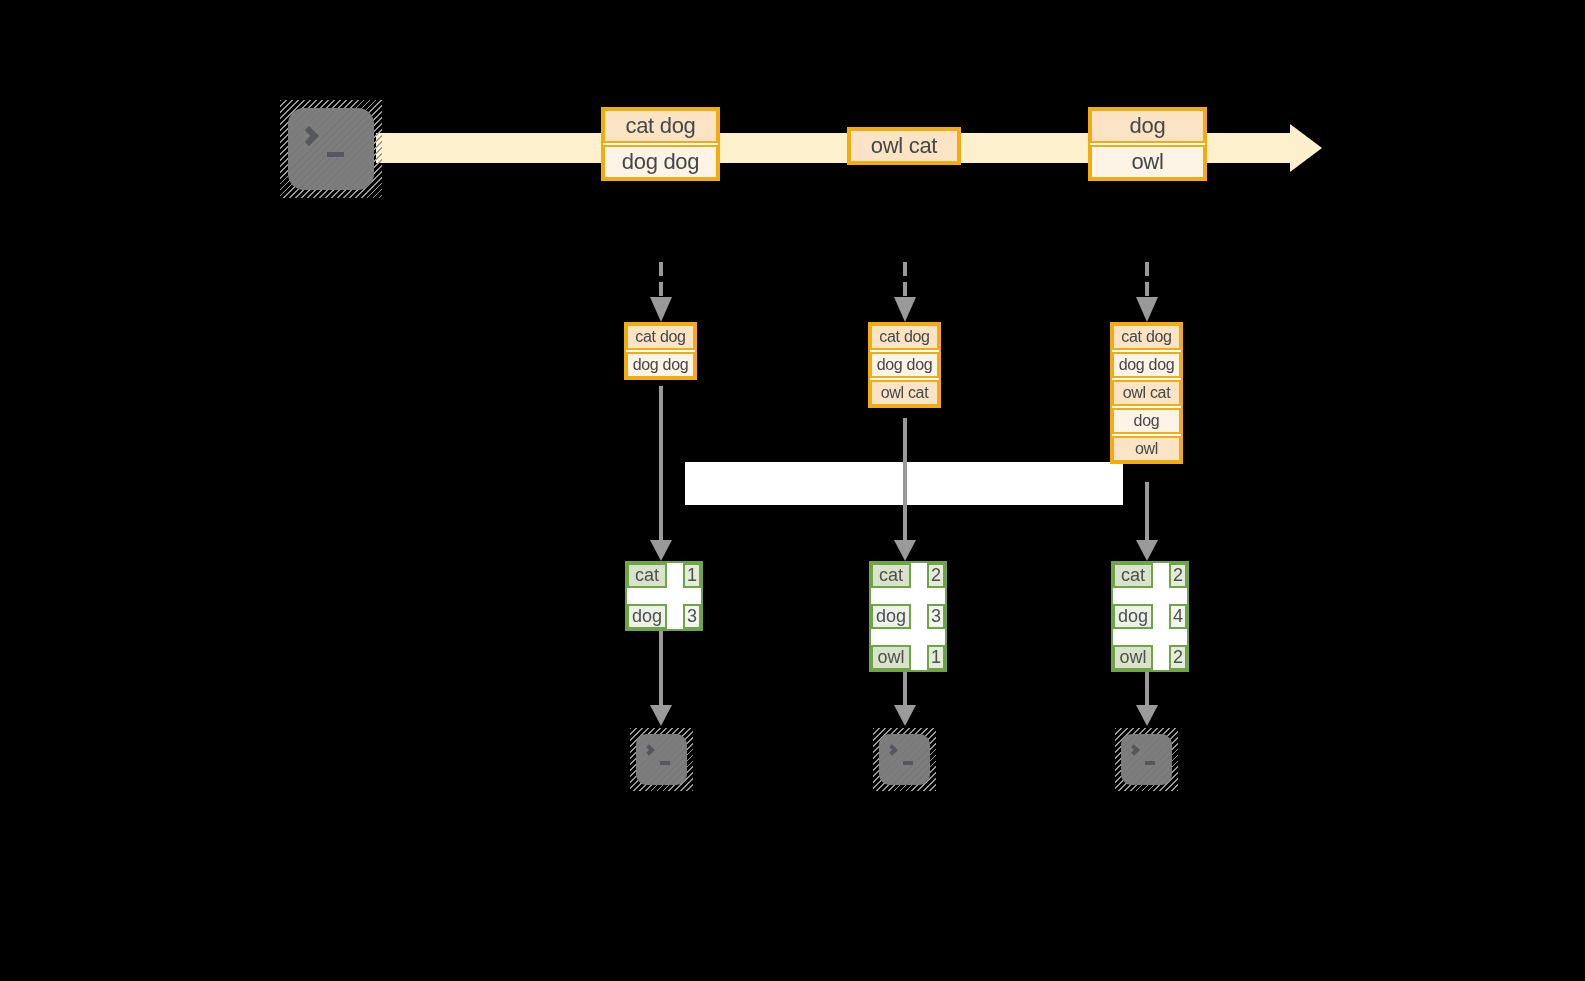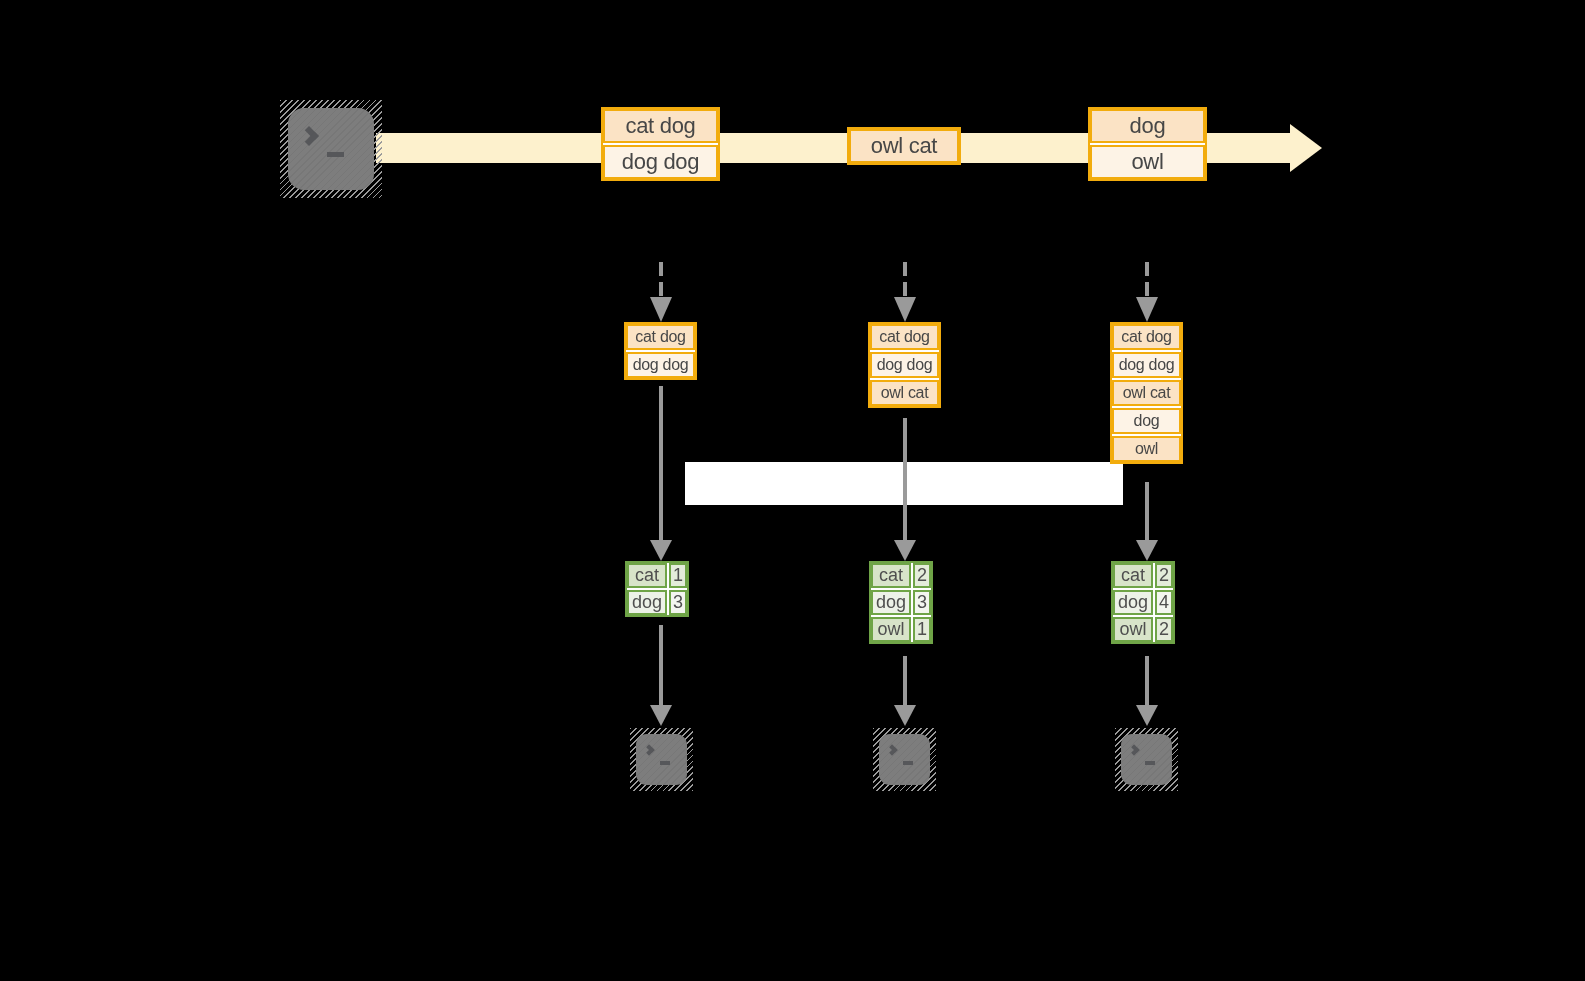--- a/index.html
+++ b/index.html
@@ -53,21 +53,21 @@
   .shead{width:0;height:0;border-left:11px solid transparent;border-right:11px solid transparent;
     border-top:21px solid var(--arrow);z-index:2;}
 
   
   .banner-bg{background:var(--banner-bg);z-index:1;}
   .banner-text{z-index:3;display:flex;align-items:center;justify-content:center;
     font-size:33px;color:var(--banner-text);letter-spacing:0.2px;}
 
   
   .gtable{z-index:4;background:#fff;border:2px solid var(--green);
-    display:grid;grid-template-columns:40px 18px;gap:2px;}
+    display:grid;grid-template-columns:40px 18px;gap:16px;}
   .gc{border:2px solid var(--green);height:25px;display:flex;align-items:center;
     justify-content:center;font-size:18px;color:#4F4F4F;}
   .c-sage{background:var(--sage);} .c-sage-val{background:var(--sage-val);}
   .c-pale{background:var(--pale);} .c-pale-val{background:var(--pale-val);}
 </style>
 </head>
 <body>
 
 <div id="stage">
 

